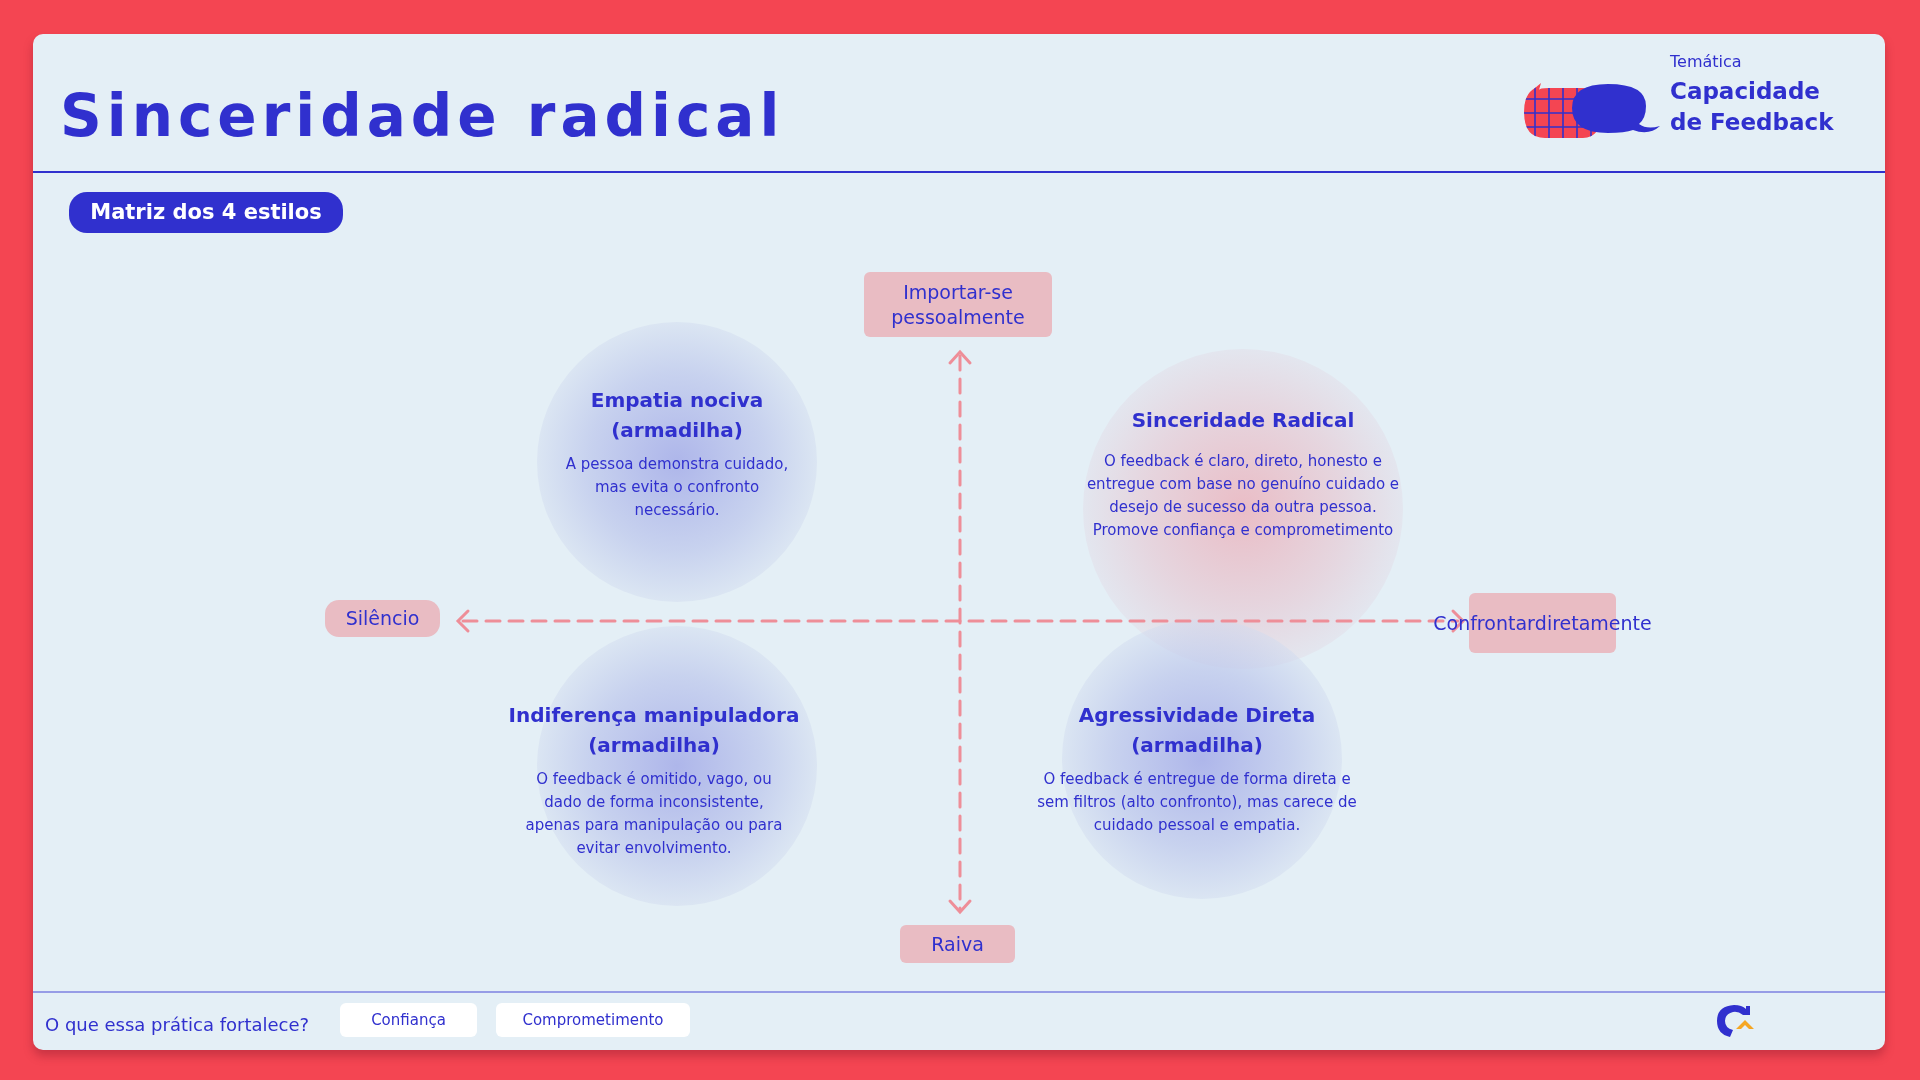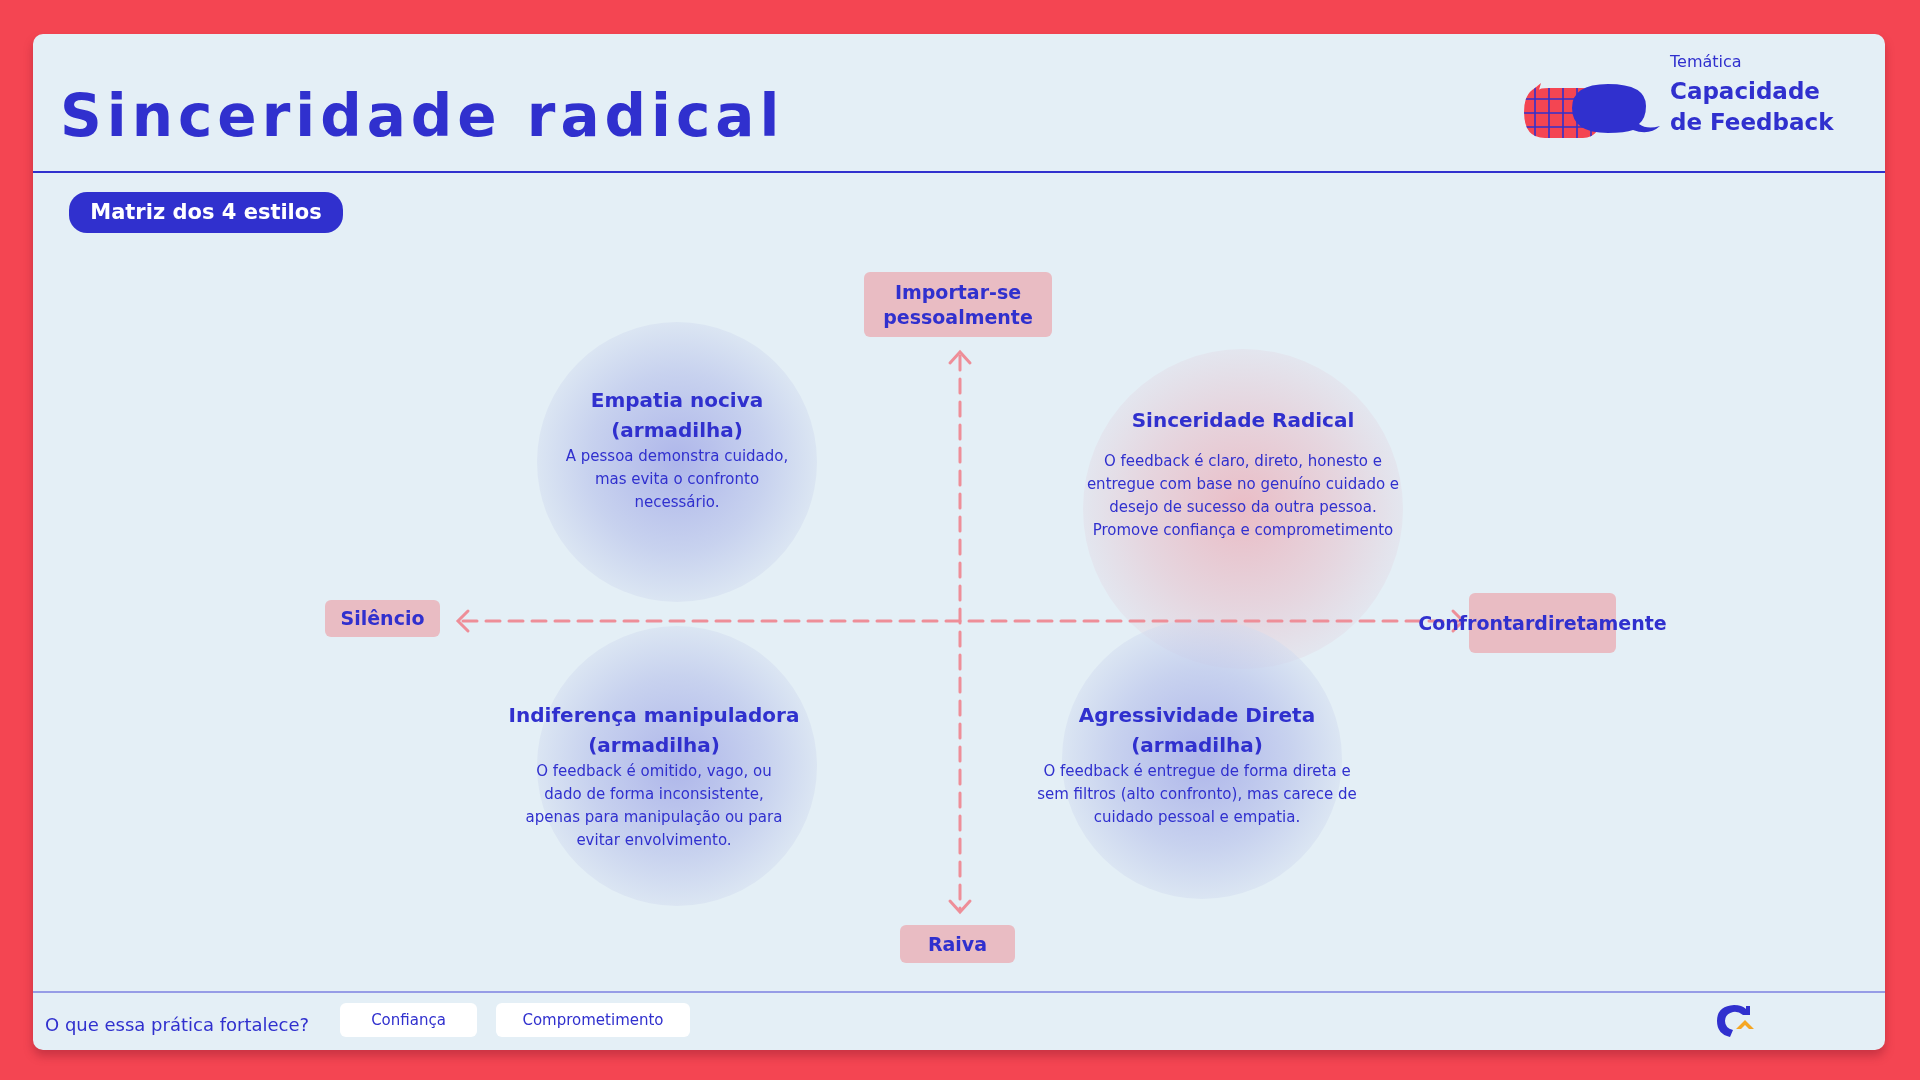--- a/index.html
+++ b/index.html
@@ -21,30 +21,30 @@
     letter-spacing:5px; white-space:nowrap; line-height:80px;
   }
   .header-line { left:0; top:137px; width:100%; height:2px; background:#3030CE; }
   .theme-kicker { left:1637px; top:18px; font-size:16px; color:#3030CE; }
   .theme-title { left:1637px; top:42px; font-size:23px; font-weight:bold; color:#3030CE; line-height:31px; }
   .matriz-btn {
     left:36px; top:158px; width:274px; height:41px; background:#3030CE; color:#fff;
     border-radius:18px; font-size:21px; font-weight:bold; text-align:center; line-height:41px;
   }
   .axis-label {
-    background:#E9BCC3; color:#3030CE; border-radius:6px; font-weight:bold;
+    background:#E9BCC3; color:#3030CE; border-radius:6px; font-weight:normal;
     font-size:19px; text-align:center; display:flex; align-items:center; justify-content:center;
     line-height:25px;
   }
   .bubble { border-radius:50%; }
   .quad {
     text-align:center; color:#3030CE;
   }
   .quad .qt { font-size:20px; font-weight:bold; line-height:30px; }
-  .quad .qb { font-size:15px; line-height:23px; margin-top:0; }
+  .quad .qb { font-size:15px; line-height:23px; margin-top:8px; }
   .footer-line { left:0; top:957px; width:100%; height:2px; background:#969CE6; }
   .footer-q { left:12px; top:974px; font-size:18px; color:#3030CE; line-height:34px; }
   .chip {
     top:969px; height:34px; background:#fff; border-radius:6px; color:#3030CE;
     font-size:15px; line-height:34px; text-align:center;
   }
   .brand-text { left:1729px; top:1013px; font-size:12px; font-weight:bold; color:#3030CE; line-height:21px; letter-spacing:1.5px;text-align:center; }
 </style>
 </head>
 <body>
@@ -99,21 +99,21 @@
       <line x1="430" y1="587" x2="1425" y2="587" stroke-dasharray="14 9"></line>
       <polyline points="435,577 425,587 435,597"></polyline>
       <polyline points="1420,577 1430,587 1420,597"></polyline>
     </g>
   </svg>
 
   <div class="abs axis-label" style="left:831px;top:238px;width:188px;height:65px;flex-direction:column;">
     <div>Importar-se</div>
     <div>pessoalmente</div>
   </div>
-  <div class="abs axis-label" style="left:292px;top:566px;width:115px;height:37px;">Silêncio</div>
+  <div class="abs axis-label" style="left:292px;top:566px;width:115px;height:37px;border-radius:14px;">Silêncio</div>
   <div class="abs axis-label" style="left:1436px;top:559px;width:147px;height:60px;flex-direction:row;">
     <div>Confrontar</div>
     <div>diretamente</div>
   </div>
   <div class="abs axis-label" style="left:867px;top:891px;width:115px;height:38px;">Raiva</div>
 
   <div class="abs quad" style="left:494px;top:351px;width:300px;">
     <div class="qt">
       <div>Empatia nociva</div>
       <div>(armadilha)</div>

